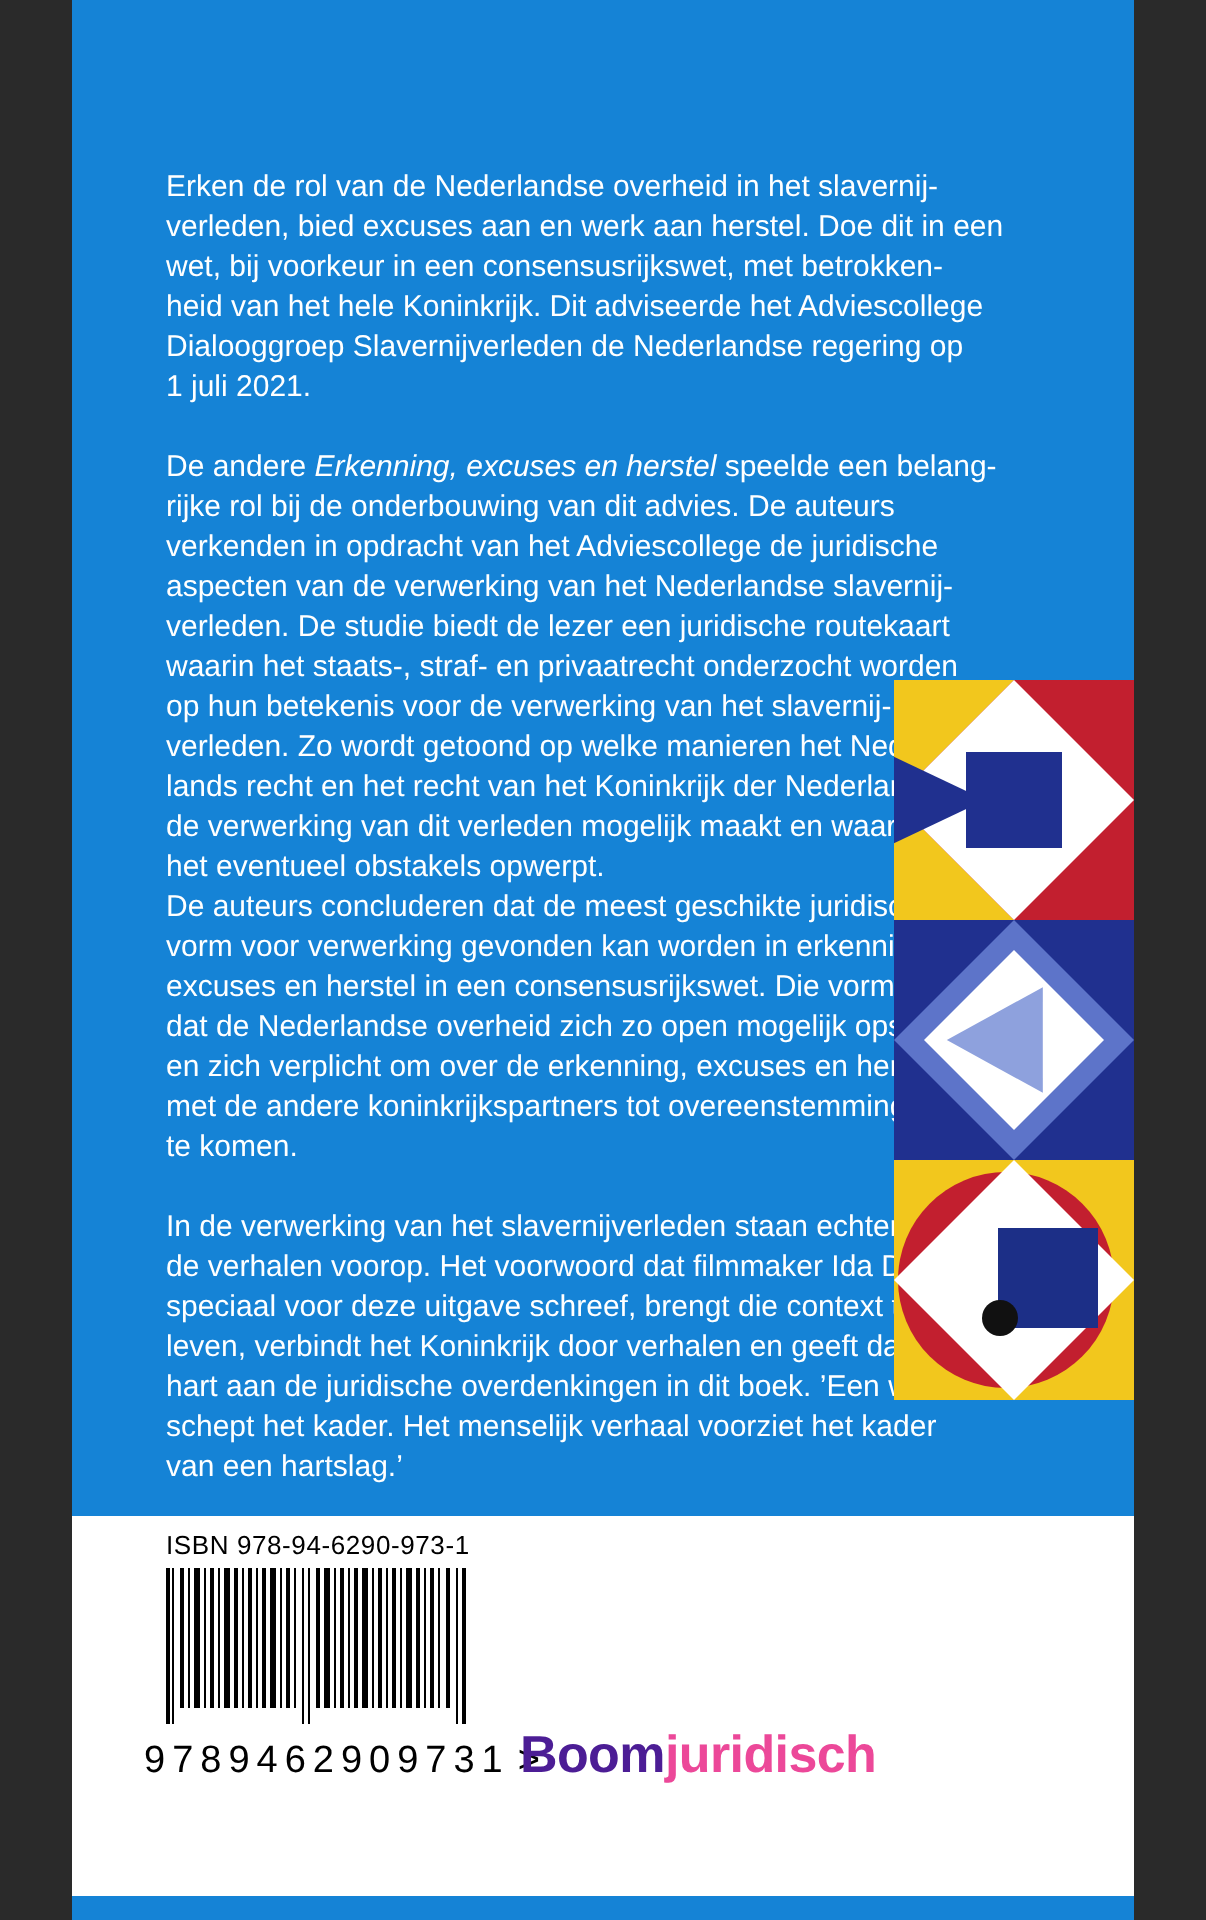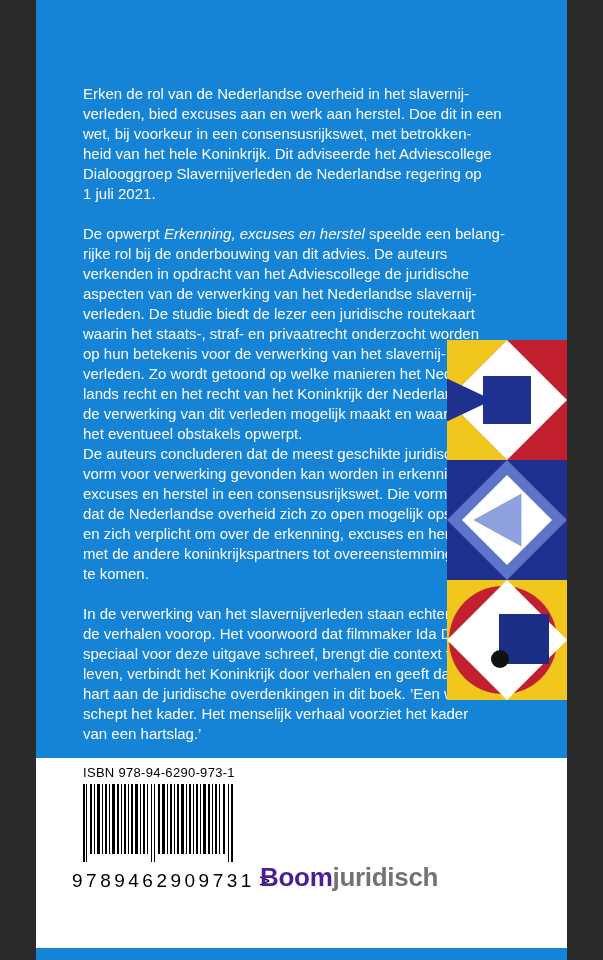--- a/index.html
+++ b/index.html
@@ -41,35 +41,35 @@
   .t3 .dot{position:absolute;left:44px;top:70px;width:18px;height:18px;border-radius:50%;background:#111111;}
   
   .footer{position:absolute;left:0;bottom:12px;width:603px;height:190px;background:#ffffff;color:#000;}
   .isbn{position:absolute;left:47px;top:7px;font-size:13px;letter-spacing:.3px;}
   .barcode{position:absolute;left:47px;top:26px;}
   .digits-row{position:absolute;left:36px;top:112px;font-size:19px;white-space:nowrap;}
   .digits-row .digits{letter-spacing:3.5px;}
   .digits-row .arrow{margin-left:4px;}
   .logo{position:absolute;left:224px;top:104px;font-size:26px;font-weight:bold;letter-spacing:-0.3px;}
   .logo .boom{color:#4c1d95;}
-  .logo .juridisch{color:#737373;}
+  .logo .juridisch{color:#ec4899;}
 </style>
 </head>
 <body>
 
 <div class="page">
 
   <div class="blurb">
     <p>Erken de rol van de Nederlandse overheid in het slavernij-
 verleden, bied excuses aan en werk aan herstel. Doe dit in een
 wet, bij voorkeur in een consensusrijkswet, met betrokken-
 heid van het hele Koninkrijk. Dit adviseerde het Adviescollege
 Dialooggroep Slavernijverleden de Nederlandse regering op
 1 juli 2021.</p>
-    <p><span>De opwerpt </span><em>Erkenning, excuses en herstel</em><span> speelde een belang-
+    <p><span>De andere </span><em>Erkenning, excuses en herstel</em><span> speelde een belang-
 rijke rol bij de onderbouwing van dit advies. De auteurs
 verkenden in opdracht van het Adviescollege de juridische
 aspecten van de verwerking van het Nederlandse slavernij-
 verleden. De studie biedt de lezer een juridische routekaart
 waarin het staats-, straf- en privaatrecht onderzocht worden
 op hun betekenis voor de verwerking van het slavernij-
 verleden. Zo wordt getoond op welke manieren het Neder-
 lands recht en het recht van het Koninkrijk der Nederlanden
 de verwerking van dit verleden mogelijk maakt en waar
 het eventueel obstakels opwerpt.

